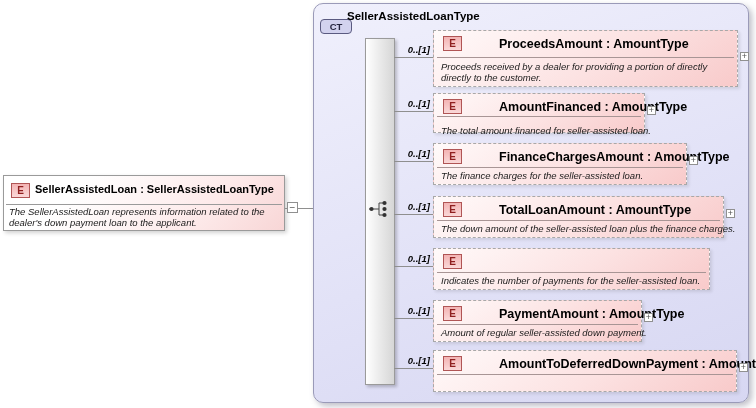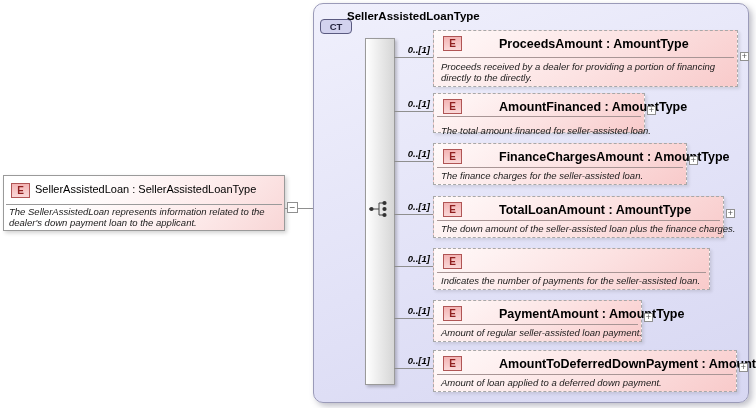--- a/index.html
+++ b/index.html
@@ -6,21 +6,21 @@
   .stage{position:relative;width:756px;height:408px;background:#fff;
          font-family:"Liberation Sans",sans-serif;overflow:hidden;}
 
   
   .hline{position:absolute;height:0;border-top:1px solid #8f8f8f;}
 
   
   .root-box{position:absolute;left:3px;top:175px;width:282px;height:56px;
     background:linear-gradient(135deg,#ffffff 25%,#fdeaea 70%,#f8d6d6 100%);
     border:1px solid #9a9a9a;box-shadow:2px 2px 4px rgba(0,0,0,.18);box-sizing:border-box;}
-  .root-title{position:absolute;left:31px;top:7px;font-size:11px;font-weight:normal;color:#000;white-space:nowrap;}
+  .root-title{position:absolute;left:31px;top:7px;font-size:11px;font-weight:bold;color:#000;white-space:nowrap;}
   .root-sep{position:absolute;left:2px;right:2px;top:28px;border-top:1px solid #9a9a9a;}
   .root-desc{position:absolute;left:5px;right:3px;top:31px;font-size:9.5px;font-style:italic;
              color:#1a1a1a;line-height:10.5px;}
 
   
   .e-badge{position:absolute;width:17px;height:13px;
     background:linear-gradient(180deg,#f3b4b4,#fad8d8);
     border:1px solid #b05555;color:#8f1f1f;font-size:10px;font-weight:bold;
     display:flex;align-items:center;justify-content:center;box-sizing:content-box;}
 
@@ -91,21 +91,21 @@
     <circle cx="17.5" cy="9" r="2.1" fill="#333"></circle>
     <circle cx="17.5" cy="15" r="2.1" fill="#333"></circle>
   </svg>
 
   <div class="hline" style="left:394px;top:57px;width:39px;"></div>
   <div class="card-label" style="left:396px;top:44px;width:34px;">0..[1]</div>
   <div class="child-box" style="top:30px;width:305px;height:57px;">
     <span class="e-badge">E</span>
     <span class="child-title">ProceedsAmount : AmountType</span>
     <div class="sep" style="top:26px;"></div>
-    <div class="child-desc" style="top:30px;">Proceeds received by a dealer for providing a portion of financing directly to the directly.</div>
+    <div class="child-desc" style="top:30px;">Proceeds received by a dealer for providing a portion of directly directly to the customer.</div>
   </div>
   <div class="toggle plus" style="left:740px;top:52px;">+</div>
 
   <div class="hline" style="left:394px;top:111px;width:39px;"></div>
   <div class="card-label" style="left:396px;top:98px;width:34px;">0..[1]</div>
   <div class="child-box" style="top:93px;width:212px;height:40px;">
     <span class="e-badge">E</span>
     <span class="child-title">AmountFinanced : AmountType</span>
     <div class="sep" style="top:22px;"></div>
     <div class="child-desc" style="top:31px;white-space:nowrap;">The total amount financed for seller-assisted loan.</div>
@@ -139,27 +139,26 @@
     <div class="sep" style="top:23px;"></div>
     <div class="child-desc" style="top:26px;white-space:nowrap;">Indicates the number of payments for the seller-assisted loan.</div>
   </div>
 
   <div class="hline" style="left:394px;top:318px;width:39px;"></div>
   <div class="card-label" style="left:396px;top:305px;width:34px;">0..[1]</div>
   <div class="child-box" style="top:300px;width:209px;height:42px;">
     <span class="e-badge">E</span>
     <span class="child-title">PaymentAmount : AmountType</span>
     <div class="sep" style="top:23px;"></div>
-    <div class="child-desc" style="top:26px;white-space:nowrap;">Amount of regular seller-assisted loan payment.</div>
+    <div class="child-desc" style="top:26px;white-space:nowrap;">Amount of regular seller-assisted down payment.</div>
   </div>
   <div class="toggle plus" style="left:644px;top:313px;">+</div>
 
   <div class="hline" style="left:394px;top:368px;width:39px;"></div>
   <div class="card-label" style="left:396px;top:355px;width:34px;">0..[1]</div>
   <div class="child-box" style="top:350px;width:304px;height:42px;">
     <span class="e-badge">E</span>
     <span class="child-title">AmountToDeferredDownPayment : AmountType</span>
     <div class="sep" style="top:23px;"></div>
-    <div class="child-desc" style="top:26px;white-space:nowrap;">Amount of loan applied to a deferred down payment.</div>
   </div>
   <div class="toggle plus" style="left:739px;top:363px;">+</div>
 
 </div>
 
 </body></html>

